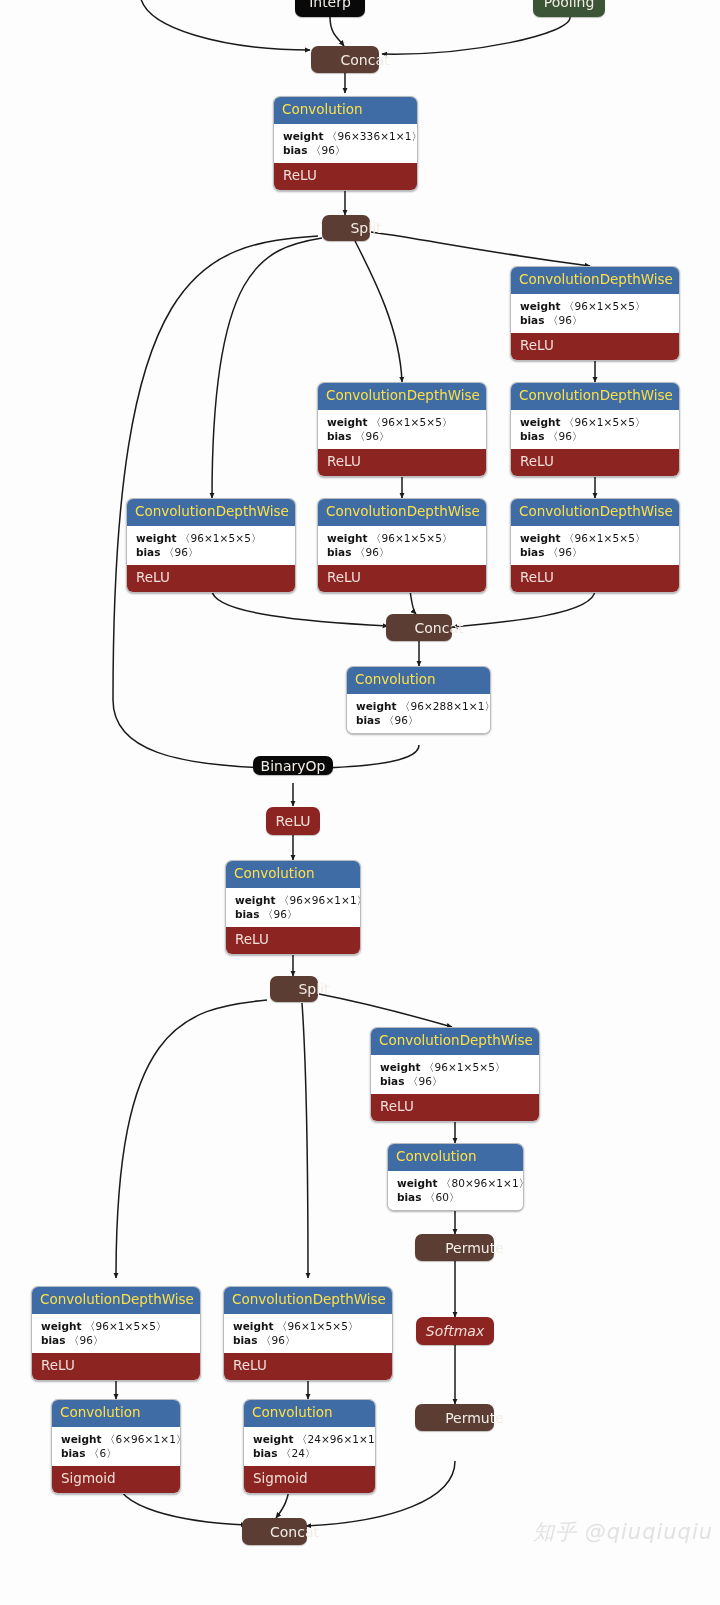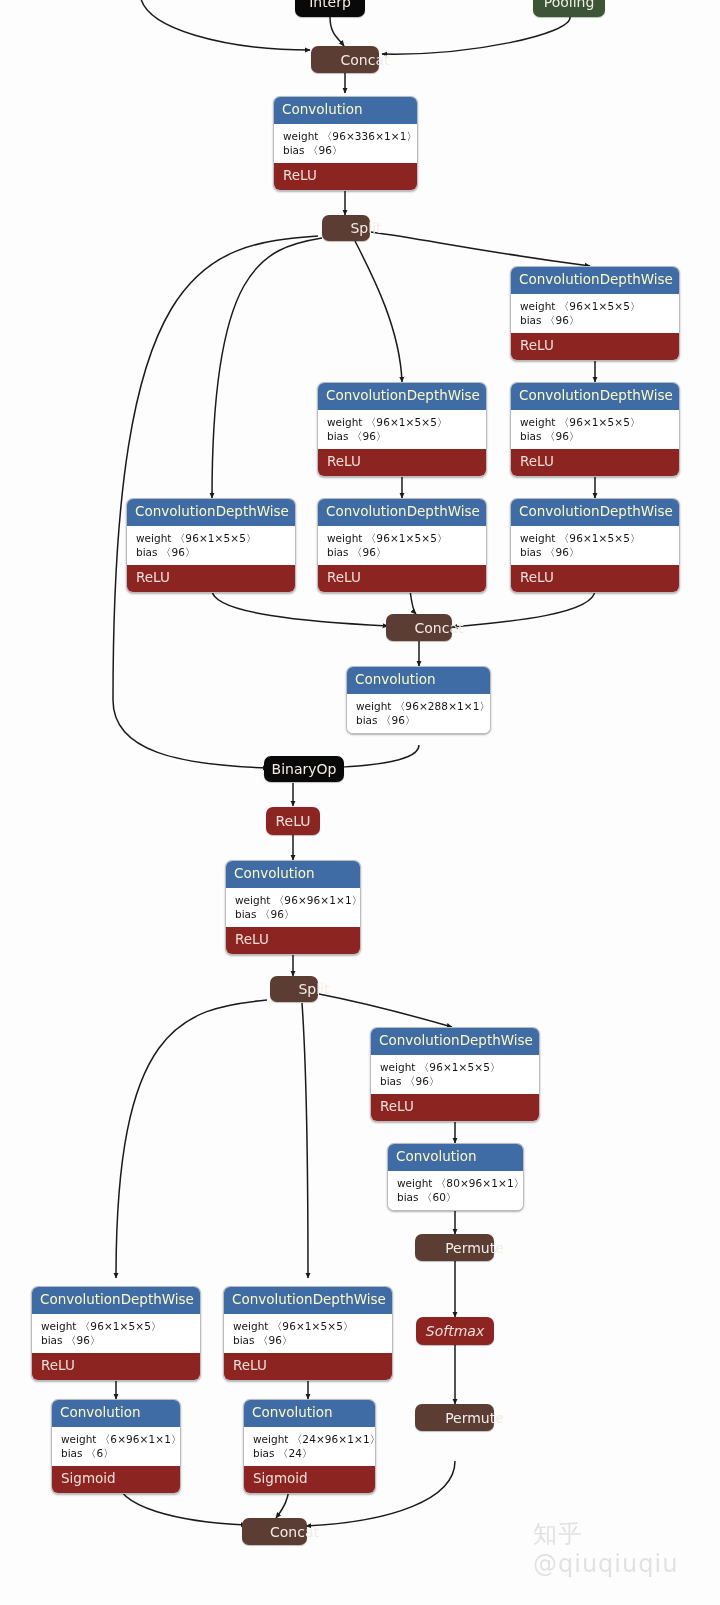--- a/index.html
+++ b/index.html
@@ -11,31 +11,31 @@
   .node{position:absolute;box-sizing:border-box;}
   .pill{border-radius:7px;display:flex;align-items:center;justify-content:center;
         font-size:14px;line-height:1;color:#f2ece6;box-shadow:0 1px 1px rgba(0,0,0,.25);}
   .pill.brown{background:#5b3d34;padding-left:40px;}
   .pill.black{background:#090909;}
   .pill.green{background:#3b5536;}
   .pill.dred{background:#8c2522;color:#f0ded9;}
 
   .card{border-radius:7px;overflow:hidden;box-shadow:0 1px 2px rgba(0,0,0,.30);
         border:1px solid #b9bcc0;background:#ffffff;}
-  .card .hdr{background:#3f6ca5;color:#fef9c3;font-size:13.5px;line-height:1;
+  .card .hdr{background:#3f6ca5;color:#fde047;font-size:13.5px;line-height:1;
              padding:6px 8px 7px 8px;}
   .card .body{background:#ffffff;padding:5px 8px 5px 9px;}
   .card .row{font-size:10.5px;color:#141414;line-height:1.42;white-space:nowrap;}
-  .card .row b{font-weight:normal;}
+  .card .row b{font-weight:bold;}
   .card .row span.v{font-weight:normal;letter-spacing:.1px;}
   .card .act{background:#8c2522;color:#f0ded9;font-size:13.5px;line-height:1;
              padding:6px 8px 7px 9px;}
 
-  .watermark{position:absolute;color:#e2e2e2;font-size:24px;letter-spacing:1px;
-             user-select:none;}
+  .watermark{position:absolute;color:#e2e2e2;font-size:21px;letter-spacing:1px;
+             user-select:none;font-style:italic;}
 </style>
 </head>
 <body>
 
 <div id="canvas">
 
   <svg class="edges" viewBox="0 0 720 1605">
     <defs>
       <marker id="ah" markerWidth="7" markerHeight="7" refX="5.4" refY="3" orient="auto" markerUnits="userSpaceOnUse">
         <path d="M0,0.4 L6,3 L0,5.6 z" fill="#1a1a1a"></path>
@@ -241,21 +241,21 @@
         <b>weight</b>
         <span class="v">〈96×288×1×1〉</span>
       </div>
       <div class="row">
         <b>bias</b>
         <span class="v">〈96〉</span>
       </div>
     </div>
   </div>
 
-  <div class="node pill black" style="left:253px;top:756px;width:80px;height:26px;margin-left:11px;">
+  <div class="node pill black" style="left:253px;top:756px;width:80px;height:19px;">
     <span>BinaryOp</span>
   </div>
 
   <div class="node pill dred" style="left:266px;top:807px;width:54px;height:28px;">
     <span>ReLU</span>
   </div>
 
   <div class="node card" style="left:225px;top:860px;width:136px;">
     <div class="hdr">Convolution</div>
     <div class="body">

